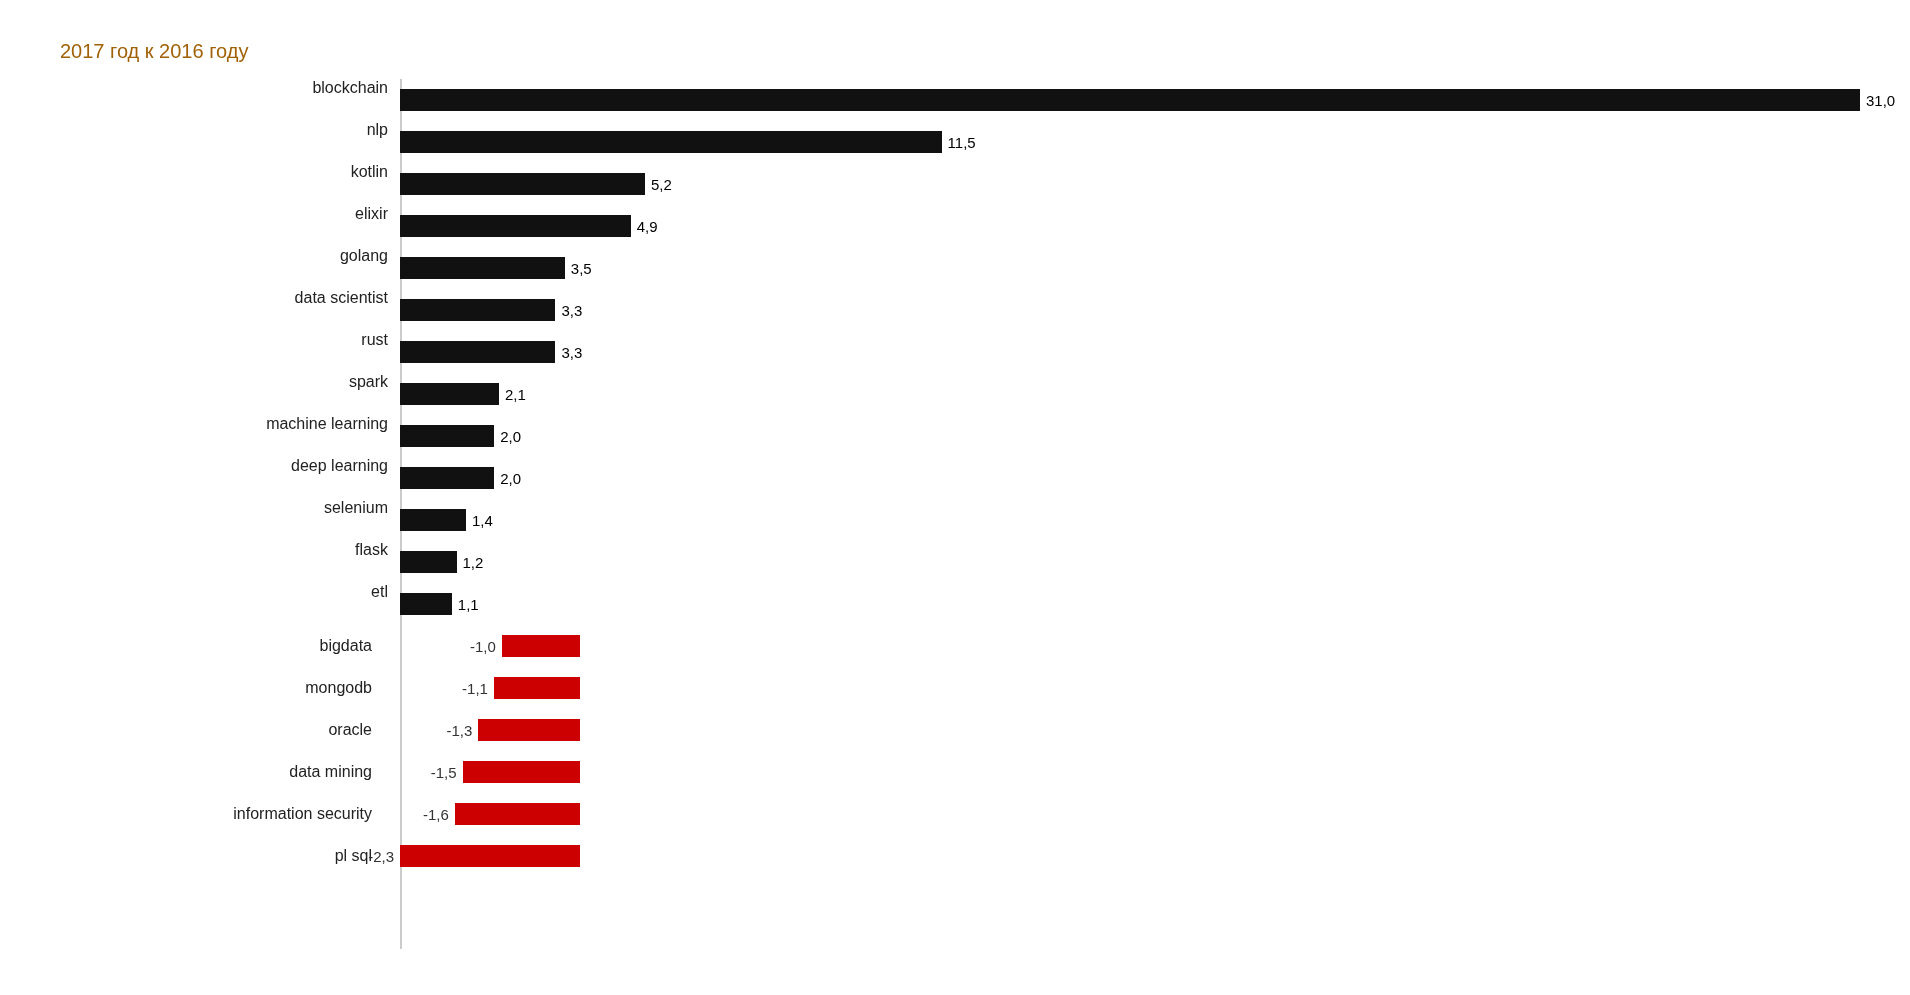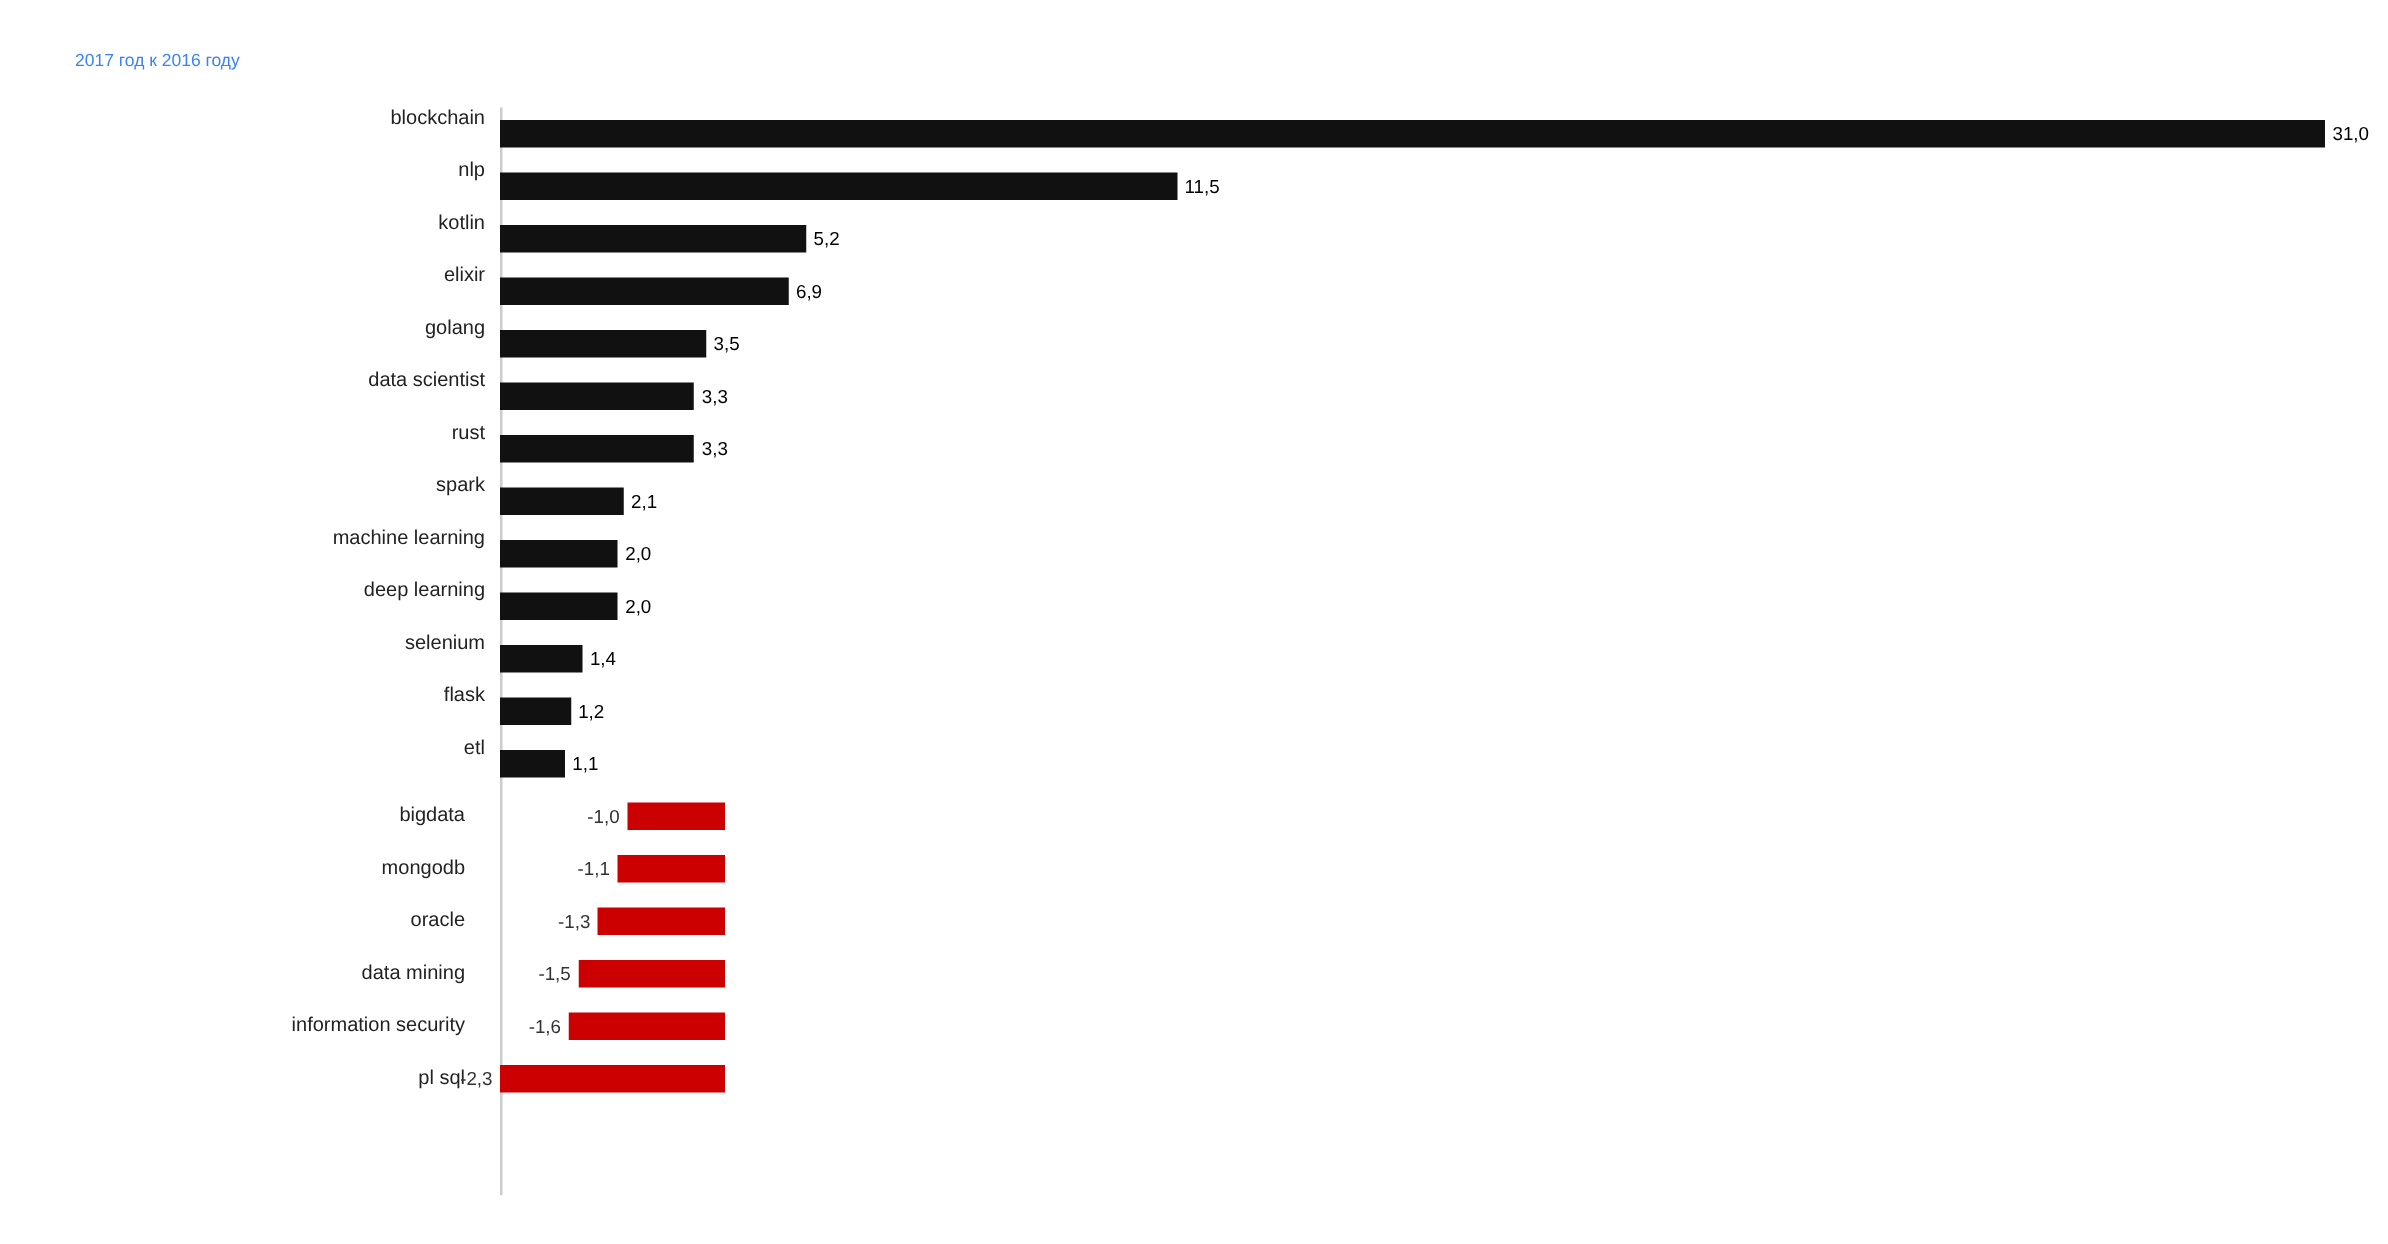--- a/index.html
+++ b/index.html
@@ -10,23 +10,23 @@
       height: 995px;
       overflow: hidden;
     }
     .chart-container {
       position: relative;
       width: 1910px;
       height: 995px;
       padding: 40px 60px 40px 60px;
     }
     .chart-title {
-      font-size: 14px;
-      color: #3b82f6;
-      margin-bottom: 30px;
+      font-size: 20px;
+      color: #a16207;
+      margin-bottom: 16px;
     }
     .chart-area {
       position: relative;
       width: 100%;
       height: 870px;
     }
     .bar-row {
       display: flex;
       align-items: flex-start;
       height: 42px;
@@ -127,21 +127,21 @@
         <div class="label">kotlin</div>
         <div class="bar-wrapper">
           <div class="bar-positive" style="width: 244.903px;"></div>
           <span class="bar-value">5,2</span>
         </div>
       </div>
       <div class="bar-row">
         <div class="label">elixir</div>
         <div class="bar-wrapper">
           <div class="bar-positive" style="width: 230.774px;"></div>
-          <span class="bar-value">6,9</span>
+          <span class="bar-value">4,9</span>
         </div>
       </div>
       <div class="bar-row">
         <div class="label">golang</div>
         <div class="bar-wrapper">
           <div class="bar-positive" style="width: 164.839px;"></div>
           <span class="bar-value">3,5</span>
         </div>
       </div>
       <div class="bar-row">

